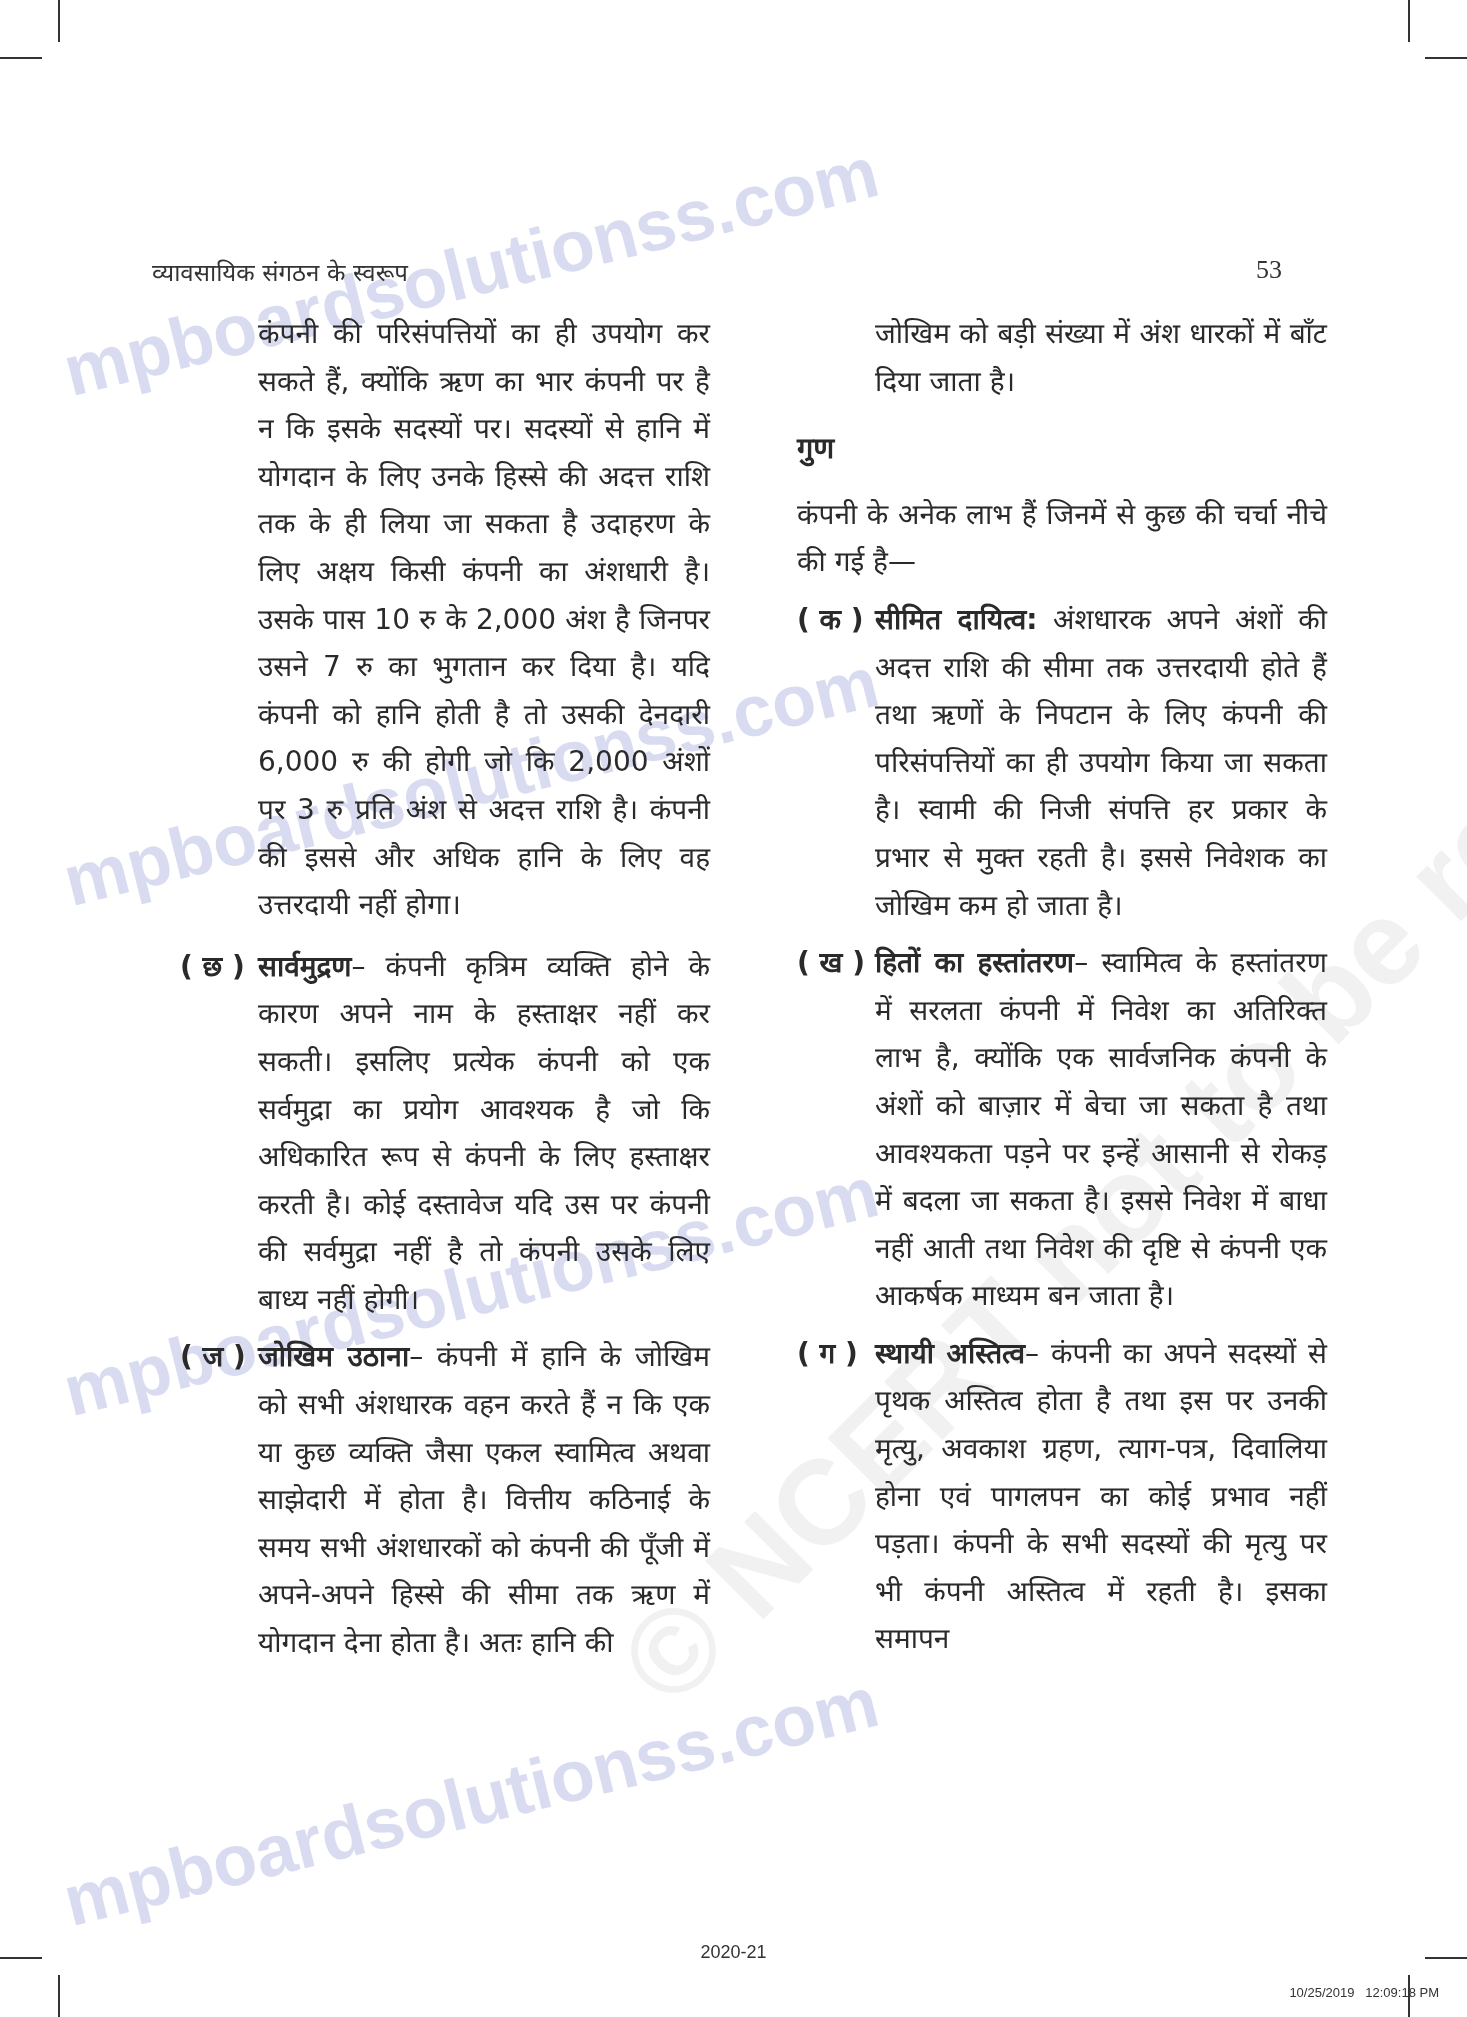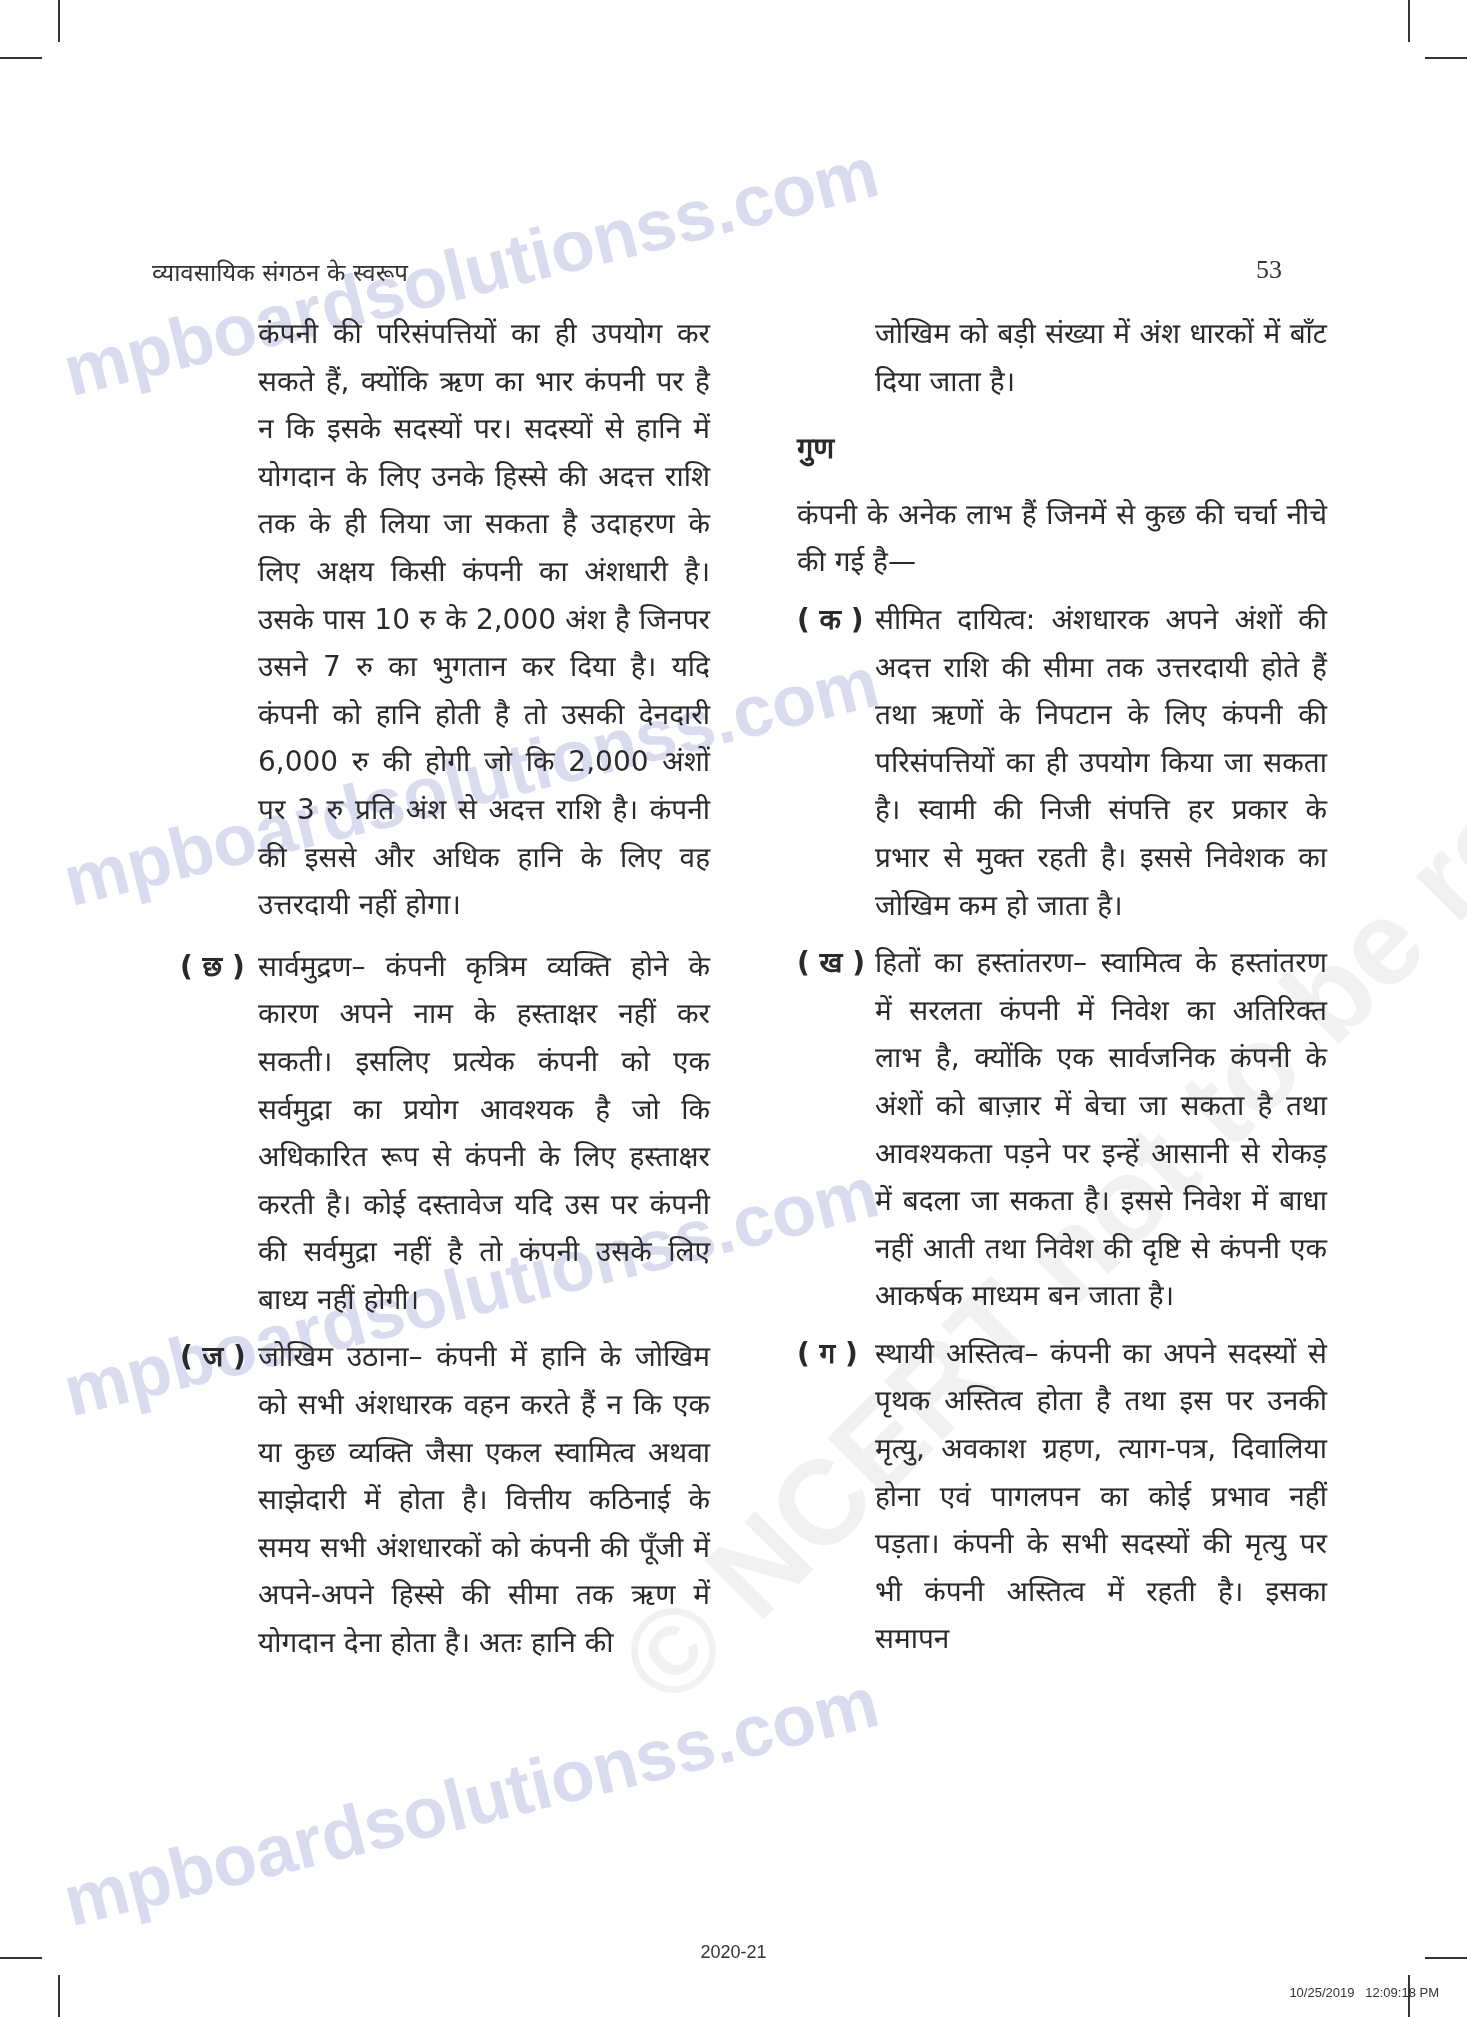--- a/index.html
+++ b/index.html
@@ -20,21 +20,21 @@
     .col {
       position: absolute; top: 310px;
       font-size: 28px; line-height: 47.6px; text-align: justify;
     }
     .col-left { left: 180px; width: 530px; }
     .col-right { left: 797px; width: 530px; }
     .para { margin: 0; }
     .indent { padding-left: 78px; }
     .item { margin: 0 0 10px 0; position: relative; padding-left: 78px; }
     .item .marker { position: absolute; left: 0; top: 0; font-weight: bold; }
-    .item .term { font-weight: normal; }
+    .item .term { font-weight: bold; }
     .section-heading { font-weight: bold; font-size: 29px; margin: 20px 0 18px 0; }
     .right-intro { margin: 0 0 10px 0; }
     .footer-year {
       position: absolute; top: 1942px; left: 0; width: 100%; text-align: center;
       font-family: "Liberation Sans", sans-serif; font-size: 18px; color: #333;
     }
     .footer-left {
       position: absolute; top: 1985px; left: 86px;
       font-family: "Liberation Sans", sans-serif; font-size: 15px; color: #333;
     }

